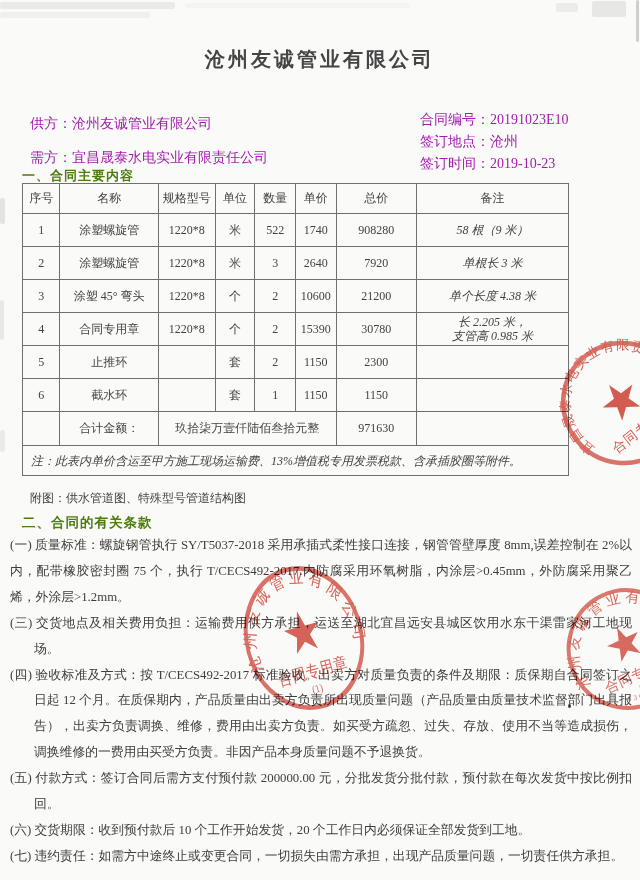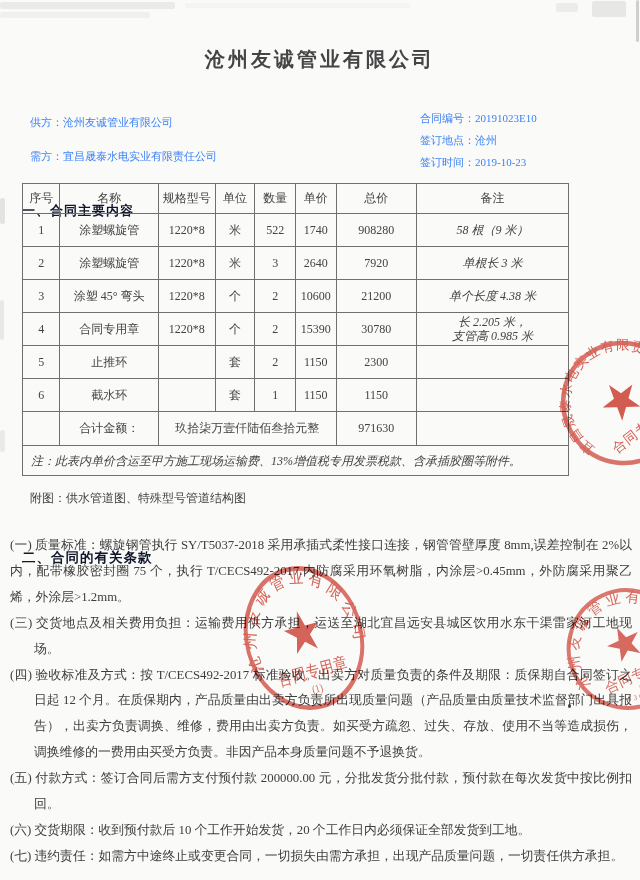--- a/index.html
+++ b/index.html
@@ -9,27 +9,27 @@
     font-family:"Liberation Serif","DejaVu Serif",serif;
     color:#3e3e3e;
   }
   .abs{position:absolute;}
   
   .smudge{position:absolute;background:#eaeae8;border-radius:2px;}
   .speck{position:absolute;width:3px;height:4px;background:#3c3c3c;border-radius:50%;}
   
   .company-title{top:46px;left:0;width:640px;text-align:center;font-size:20px;font-weight:600;letter-spacing:3px;color:#454545;}
   .doc-title{top:83px;left:0;width:640px;text-align:center;font-size:17px;font-weight:600;letter-spacing:9px;color:#454545;}
-  .meta{font-size:11px;color:#3b82f6;white-space:nowrap;}
+  .meta{font-size:14px;color:#a21caf;white-space:nowrap;}
   .m-supplier{left:30px;top:115px;}
   .m-buyer{left:30px;top:149px;}
   .m-no{left:420px;top:111px;}
   .m-place{left:420px;top:133px;}
   .m-date{left:420px;top:155px;}
-  .sec-heading{font-size:13px;font-weight:600;letter-spacing:1px;color:#0f172a;margin-top:35px;}
+  .sec-heading{font-size:13px;font-weight:600;letter-spacing:1px;color:#4d7c0f;}
   .sec1{left:22px;top:167px;}
   .sec2{left:22px;top:514px;font-size:13.5px;}
   
   table.items{position:absolute;left:22px;top:183px;width:547px;border-collapse:collapse;table-layout:fixed;border-radius:31px;}
   table.items th, table.items td{
     border:1px solid #6f6f6f; font-weight:normal; font-size:12px; color:#424242;
     text-align:center; vertical-align:middle; padding:1px 2px; overflow:hidden;
   }
   table.items thead tr{height:30px;}
   table.items tbody.rows tr{height:33px;}

